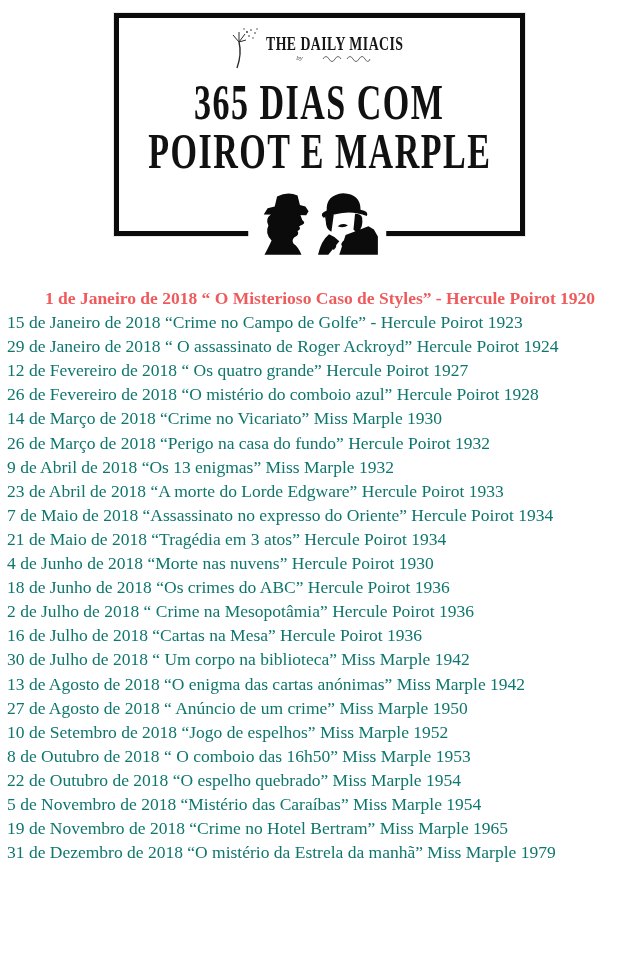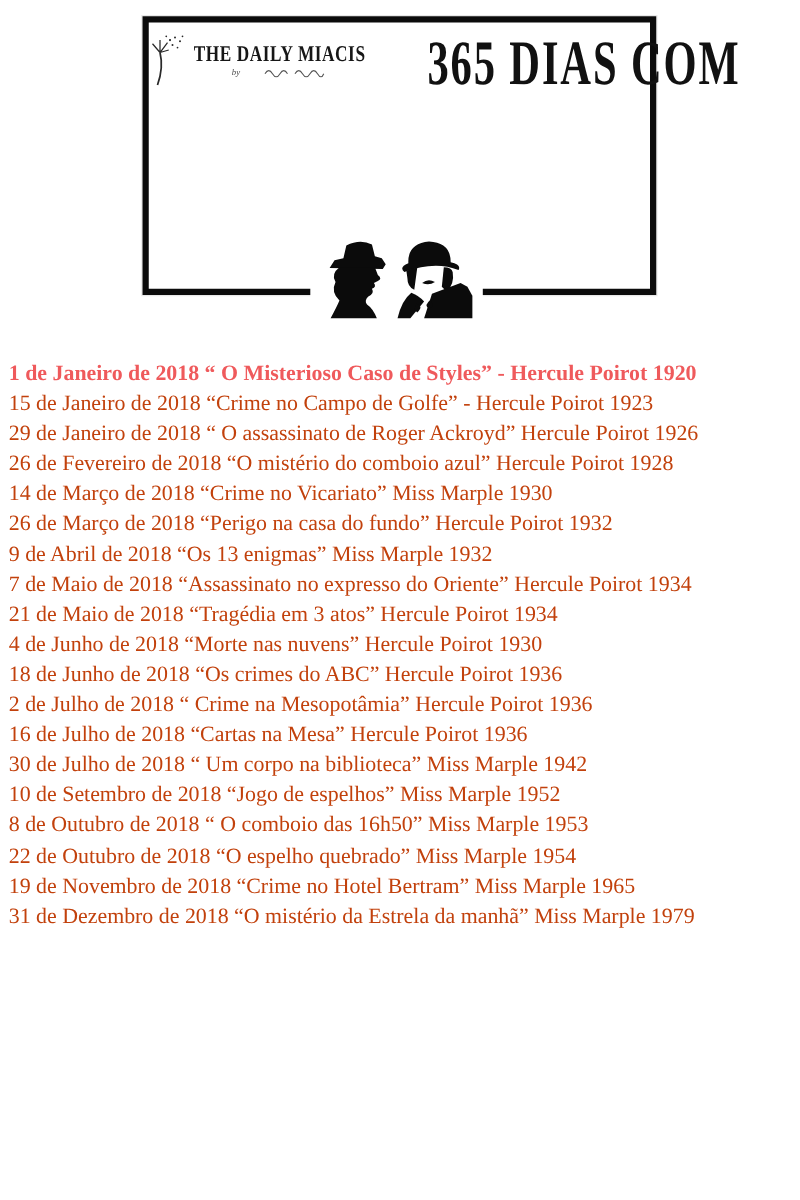--- a/index.html
+++ b/index.html
@@ -15,21 +15,21 @@
   .frame{
     position:absolute;
     left:114px;top:13px;
     width:401px;height:213px;          
     border:5px solid #0b0b0b;
     background:#ffffff;
     box-shadow:0 0 0 1px #e8e8e8;
   }
   .frame-inner{
     position:relative;width:100%;height:100%;
-    display:flex;flex-direction:row;
+    display:flex;flex-direction:column;align-items:center;
   }
 
   
   .logo-row{
     margin-top:10px;
     display:flex;align-items:flex-start;justify-content:center;
     height:42px;
   }
   .logo-text-col{display:flex;flex-direction:column;align-items:center;margin-top:8px;}
   .logo-name{
@@ -81,26 +81,27 @@
   
   .list{
     position:absolute;
     left:7px;top:286px;
     width:626px;
   }
   .entry{
     font-family:"Liberation Serif", serif;
     font-size:17.5px;
     line-height:24.1px;
-    color:#c2410c;
+    color:#0f766e;
     white-space:nowrap;
   }
   .entry.highlight{
     color:var(--red,#ef5a5c);
     font-weight:bold;
+    text-align:center;
   }
 </style>
 </head>
 <body>
 
 <div class="page">
 
   <div class="frame">
     <div class="frame-inner">
 
@@ -154,32 +155,37 @@
           </g>
         </svg>
       </div>
 
     </div>
   </div>
 
   <div class="list" id="reading-list">
       <div class="entry highlight">1 de Janeiro de 2018 “ O Misterioso Caso de Styles” - Hercule Poirot 1920</div>
       <div class="entry">15 de Janeiro de 2018 “Crime no Campo de Golfe” - Hercule Poirot 1923</div>
-      <div class="entry">29 de Janeiro de 2018 “ O assassinato de Roger Ackroyd” Hercule Poirot 1926</div>
+      <div class="entry">29 de Janeiro de 2018 “ O assassinato de Roger Ackroyd” Hercule Poirot 1924</div>
+      <div class="entry">12 de Fevereiro de 2018 “ Os quatro grande” Hercule Poirot 1927</div>
       <div class="entry">26 de Fevereiro de 2018 “O mistério do comboio azul” Hercule Poirot 1928</div>
       <div class="entry">14 de Março de 2018 “Crime no Vicariato” Miss Marple 1930</div>
       <div class="entry">26 de Março de 2018 “Perigo na casa do fundo” Hercule Poirot 1932</div>
       <div class="entry">9 de Abril de 2018 “Os 13 enigmas” Miss Marple 1932</div>
+      <div class="entry">23 de Abril de 2018 “A morte do Lorde Edgware” Hercule Poirot 1933</div>
       <div class="entry">7 de Maio de 2018 “Assassinato no expresso do Oriente” Hercule Poirot 1934</div>
       <div class="entry">21 de Maio de 2018 “Tragédia em 3 atos” Hercule Poirot 1934</div>
       <div class="entry">4 de Junho de 2018 “Morte nas nuvens” Hercule Poirot 1930</div>
       <div class="entry">18 de Junho de 2018 “Os crimes do ABC” Hercule Poirot 1936</div>
       <div class="entry">2 de Julho de 2018 “ Crime na Mesopotâmia” Hercule Poirot 1936</div>
       <div class="entry">16 de Julho de 2018 “Cartas na Mesa” Hercule Poirot 1936</div>
       <div class="entry">30 de Julho de 2018 “ Um corpo na biblioteca” Miss Marple 1942</div>
+      <div class="entry">13 de Agosto de 2018 “O enigma das cartas anónimas” Miss Marple 1942</div>
+      <div class="entry">27 de Agosto de 2018 “ Anúncio de um crime” Miss Marple 1950</div>
       <div class="entry">10 de Setembro de 2018 “Jogo de espelhos” Miss Marple 1952</div>
       <div class="entry">8 de Outubro de 2018 “ O comboio das 16h50” Miss Marple 1953</div>
       <div class="entry">22 de Outubro de 2018 “O espelho quebrado” Miss Marple 1954</div>
+      <div class="entry">5 de Novembro de 2018 “Mistério das Caraíbas” Miss Marple 1954</div>
       <div class="entry">19 de Novembro de 2018 “Crime no Hotel Bertram” Miss Marple 1965</div>
       <div class="entry">31 de Dezembro de 2018 “O mistério da Estrela da manhã” Miss Marple 1979</div>
     </div>
 
 </div>
 
 </body></html>

